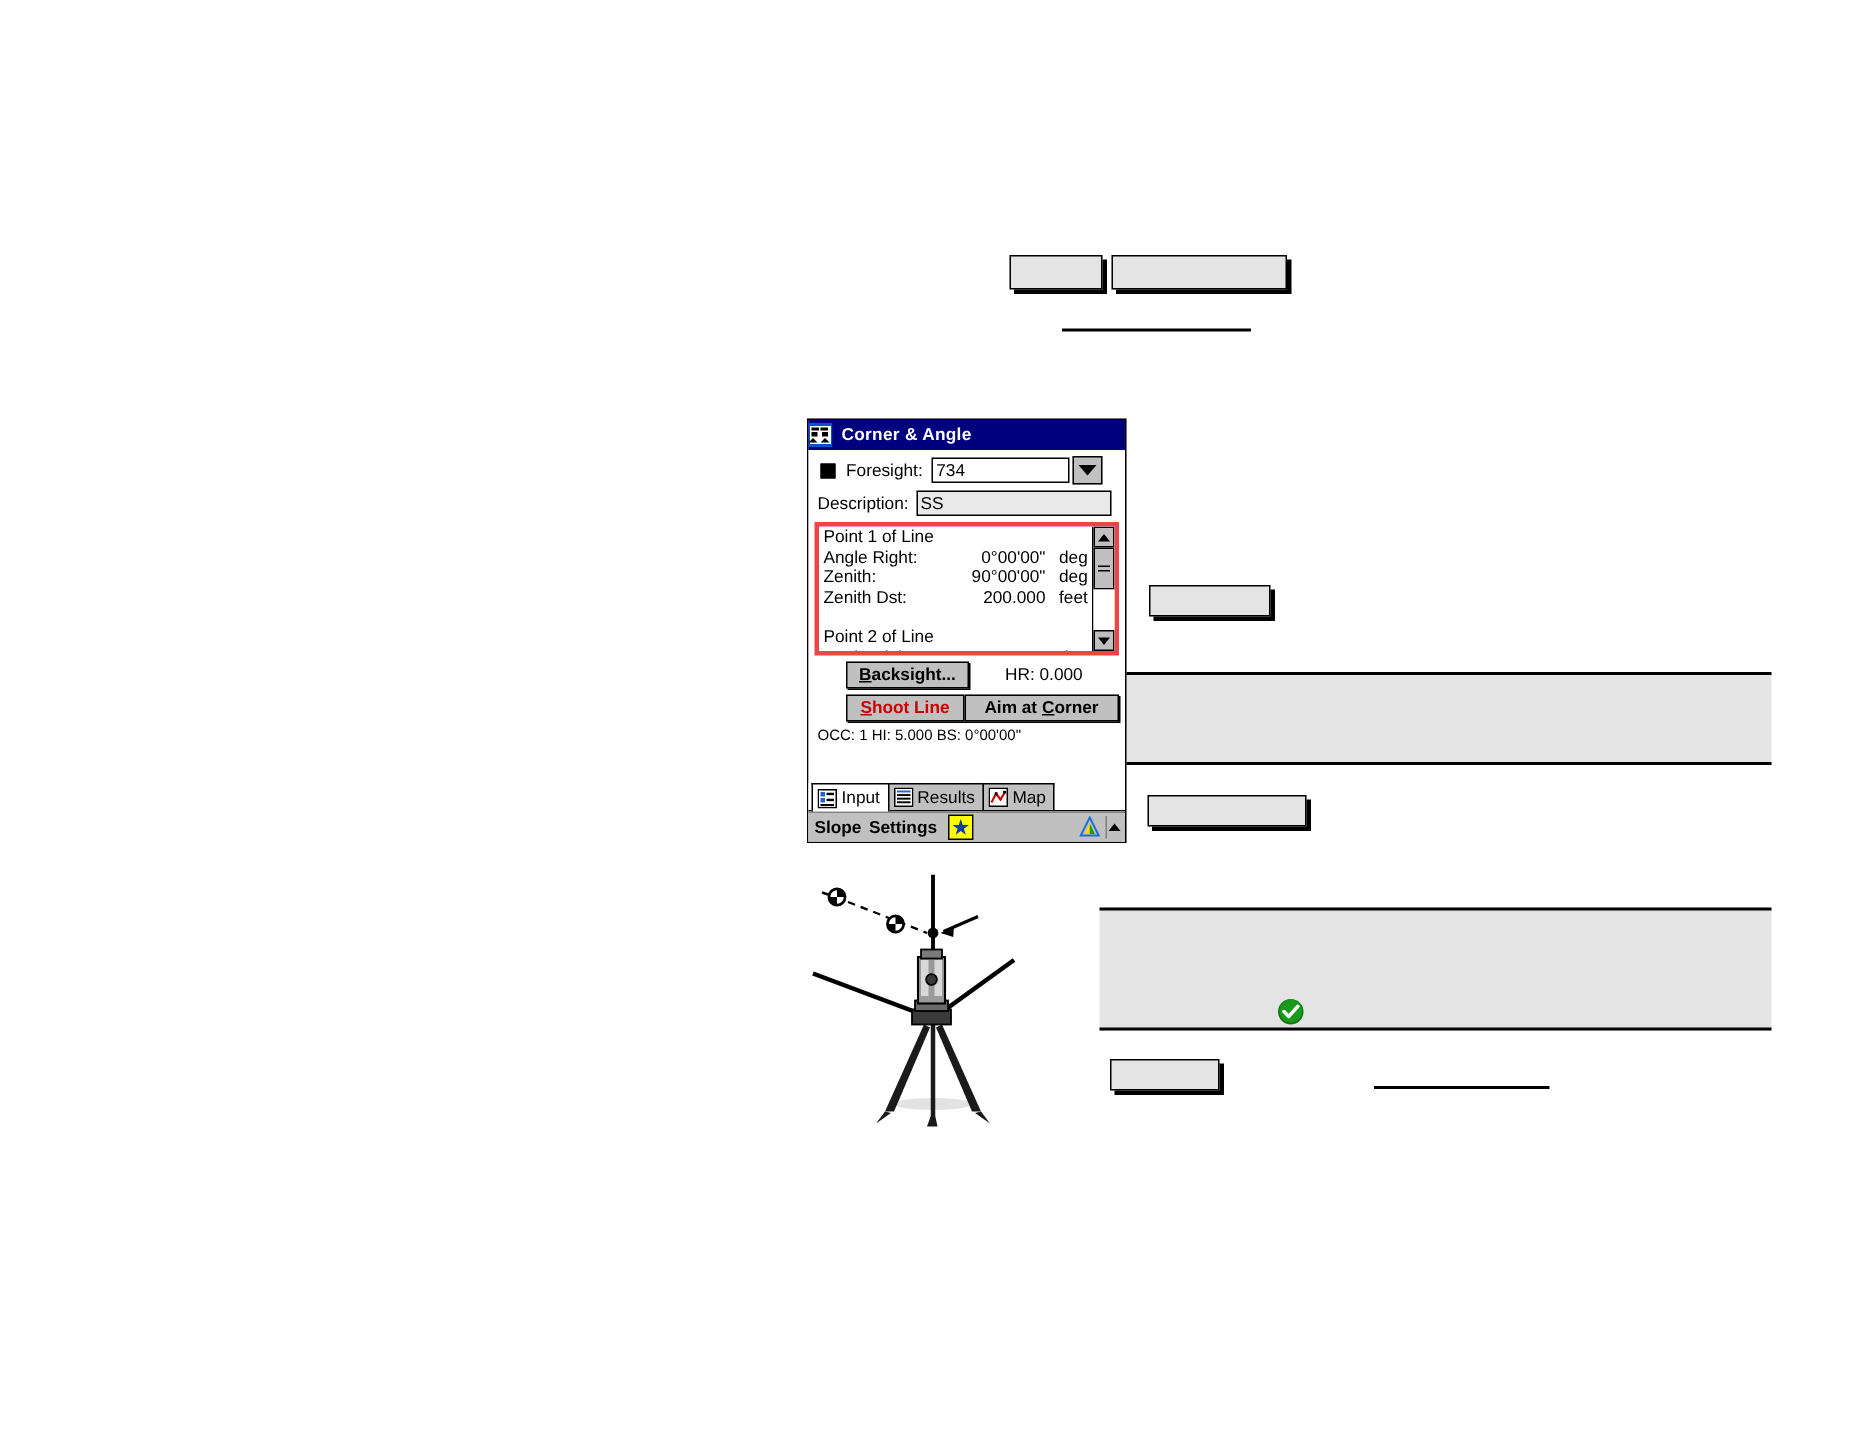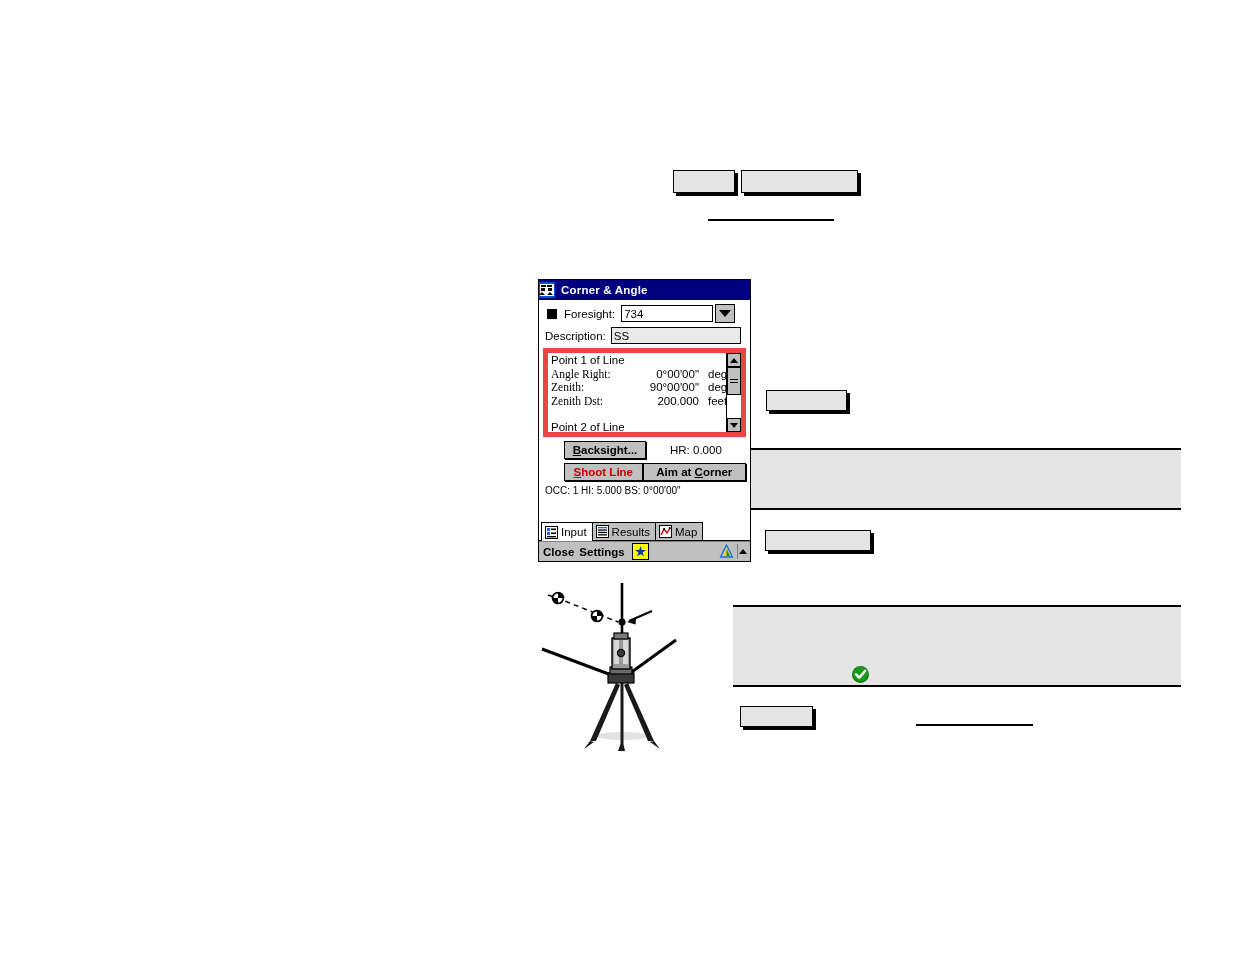--- a/index.html
+++ b/index.html
@@ -132,21 +132,21 @@
   }
   .combo-arrow .tri {
     width: 0; height: 0;
     border-left: 6px solid transparent;
     border-right: 6px solid transparent;
     border-top: 7px solid #000;
   }
 
   
   #list-box {
-    border: 5px solid #ef4444;
+    border: 3px solid #ef4444;
     background: #ffffff;
     height: 89px;
     margin-top: 2px;
     display: flex;
     box-sizing: border-box;
     overflow: hidden;
   }
   #list-content {
     flex: 1 1 auto;
     padding: 1px 0 0 3px;
@@ -156,21 +156,21 @@
     font-size: 11.5px;
     line-height: 13.5px;
     white-space: nowrap;
   }
   .list-item {
     display: flex;
     font-size: 11.5px;
     line-height: 13.5px;
     white-space: nowrap;
   }
-  .li-label { width: 76px; flex: 0 0 auto; font-family: Liberation Serif, serif; }
+  .li-label { width: 76px; flex: 0 0 auto; }
   .li-value { width: 72px; text-align: right; flex: 0 0 auto; }
   .li-unit  { padding-left: 9px; flex: 0 0 auto; }
 
   
   #list-scroll {
     width: 15px;
     flex: 0 0 auto;
     border-left: 1px solid #000;
     background: #ffffff;
     display: flex;
@@ -476,21 +476,21 @@
           <rect x="0.5" y="0.5" width="12" height="12" fill="#ffffff" stroke="#000"></rect>
           <path d="M2 10 L5 4 L8 8 L11 3" stroke="#cc0000" stroke-width="1.4" fill="none"></path>
           <rect x="4.2" y="3.2" width="1.8" height="1.8" fill="#000"></rect>
           <rect x="9.8" y="2.2" width="1.8" height="1.8" fill="#000"></rect>
         </svg>
         <span>Map</span>
       </div>
     </div>
 
     <div id="status-bar">
-      <span style="cursor:pointer;">Close</span>
+      <span style="cursor:pointer;">Slope</span>
       <span style="width:5px;"></span>
       <span style="cursor:pointer;">Settings</span>
       <span id="star-icon-wrap">
         <svg viewBox="0 0 13 13" style="width:13px;height:13px;">
           <path d="M6.5 1 L7.8 5 L12 5 L8.6 7.5 L9.9 11.5 L6.5 9 L3.1 11.5 L4.4 7.5 L1 5 L5.2 5 Z" fill="#0040a0"></path>
         </svg>
       </span>
       <span class="spacer"></span>
       <svg class="sb-icon" viewBox="0 0 15 15">
         <path d="M7.5 1 L13.5 13 L1.5 13 Z" fill="none" stroke="#1a6fd0" stroke-width="1.3"></path>

